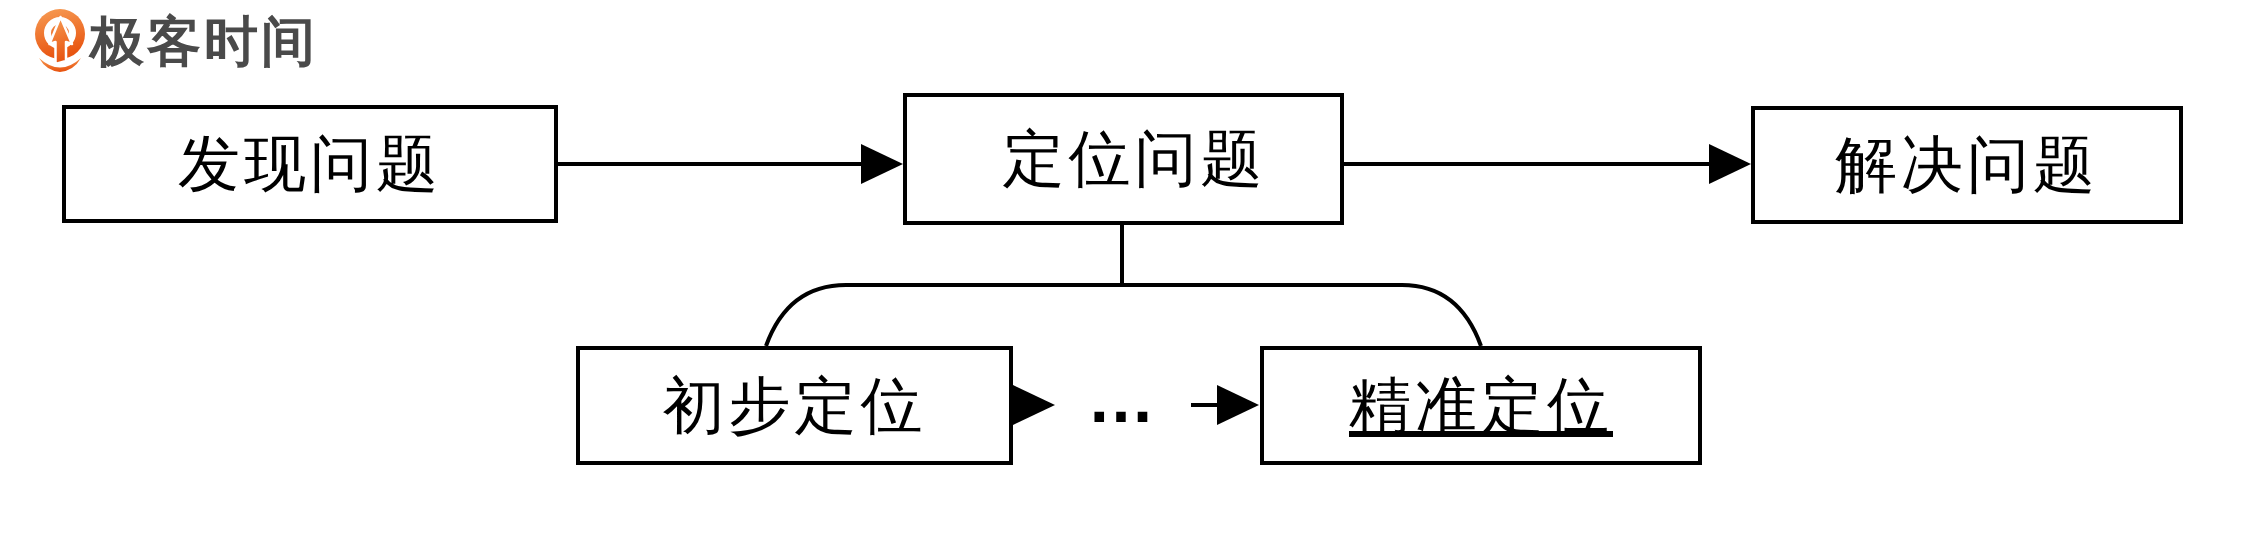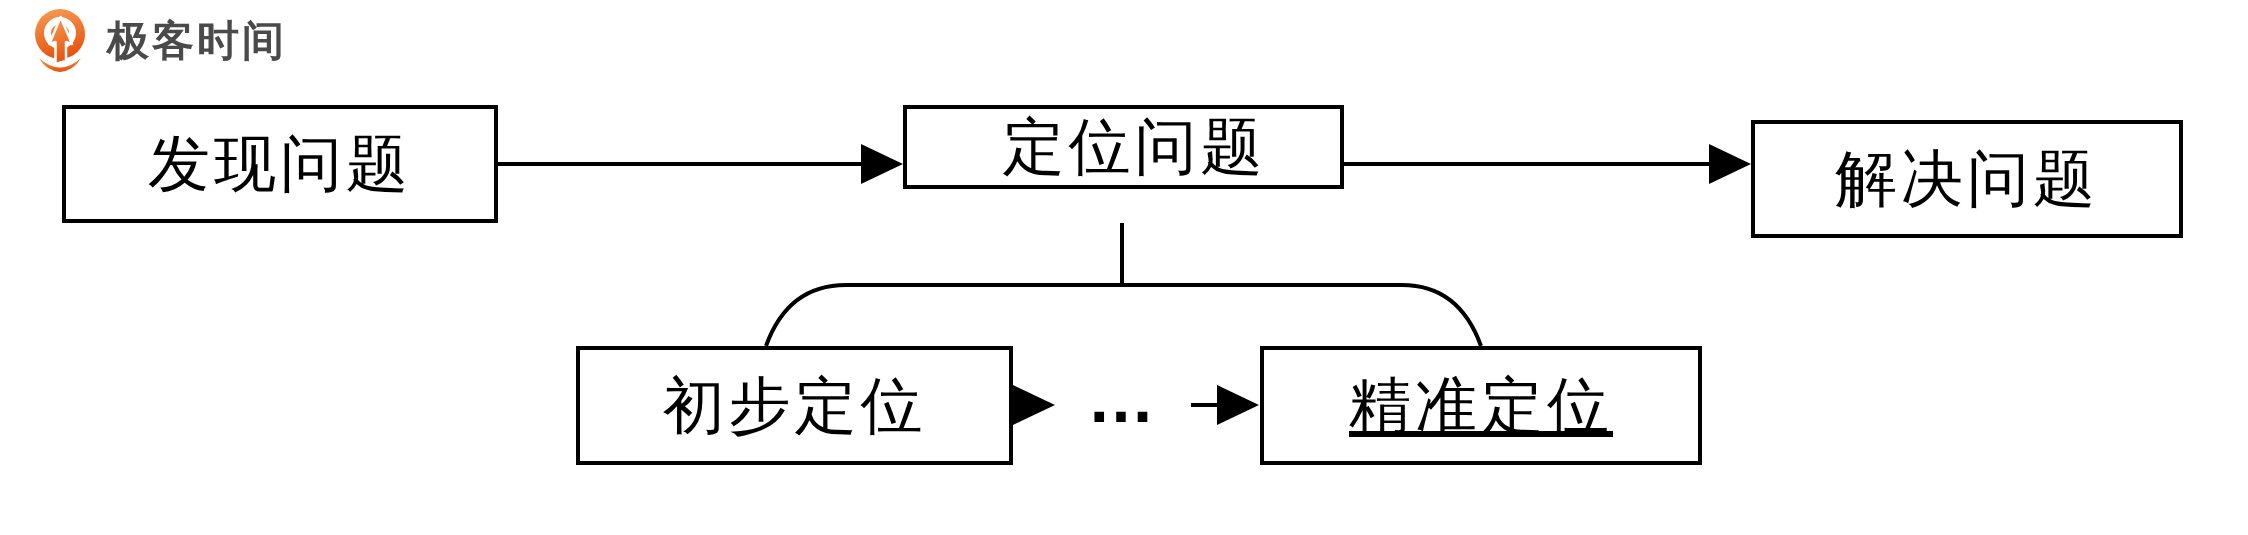--- a/index.html
+++ b/index.html
@@ -30,44 +30,44 @@
     height: 70px;
     display: flex;
     align-items: center;
   }
   .logo-icon {
     width: 52px;
     height: 68px;
     display: block;
   }
   .logo-text {
-    margin-left: 21px;
-    font-size: 42px;
+    margin-left: 4px;
+    font-size: 54px;
     font-weight: 700;
     color: #4a4a4a;
     letter-spacing: 3px;
     line-height: 68px;
     white-space: nowrap;
   }
   .node {
     position: absolute;
     box-sizing: border-box;
     border: 4px solid #000000;
     background: #ffffff;
     display: flex;
     align-items: center;
     justify-content: center;
     font-size: 62px;
     color: #000000;
     letter-spacing: 4px;
     white-space: nowrap;
   }
-  .node-1 { left: 62px;   top: 105px; width: 436px; height: 118px; }
-  .node-2 { left: 903px;  top: 105px; width: 441px; height: 84px; padding-left: 22px; }
-  .node-3 { left: 1751px; top: 120px; width: 432px; height: 118px; }
+  .node-1 { left: 62px;   top: 105px; width: 496px; height: 118px; }
+  .node-2 { left: 903px;  top: 93px; width: 441px; height: 132px; padding-left: 22px; }
+  .node-3 { left: 1751px; top: 106px; width: 432px; height: 118px; }
   .node-4 { left: 548px;  top: 346px; width: 437px; height: 119px; margin-left: 28px; }
   .node-5 { left: 1260px; top: 346px; width: 442px; height: 119px; text-decoration: underline; }
   .ellipsis {
     position: absolute;
     left: 1073px;
     top: 362px;
     width: 100px;
     height: 72px;
     line-height: 72px;
     text-align: center;

